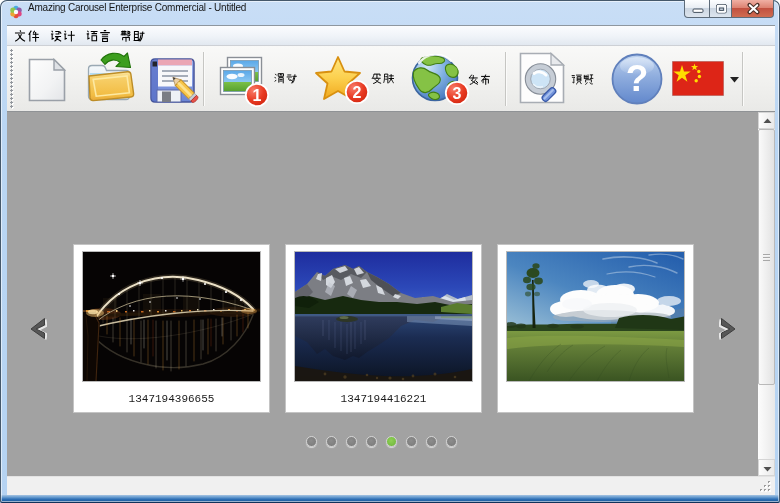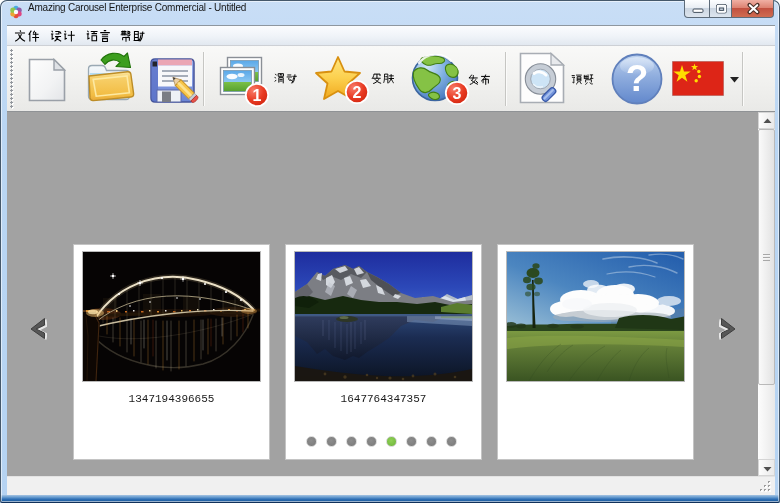--- a/index.html
+++ b/index.html
@@ -31,21 +31,21 @@
   border-bottom:1px solid #8f9295;box-sizing:border-box;}
 #work{position:absolute;left:0;top:87px;width:751px;height:364px;background:#a2a2a2;}
 #sbar{position:absolute;left:751px;top:87px;width:17px;height:364px;
   background:linear-gradient(90deg,#fdfdfd,#e8e8e8);}
 #status{position:absolute;left:0;top:451px;width:768px;height:19px;background:#f0f0f0;
   border-top:1px solid #e3e3e3;box-sizing:border-box;}
 
 #bottomglass{position:absolute;left:1px;top:495px;width:778px;height:7px;
   background:linear-gradient(180deg,#a6c4e2 0%,#5f96cc 35%,#2f6fb5 60%,#2263a6 80%,#1b4f86 100%);}
 
-.card{position:absolute;top:132px;width:197px;height:216px;background:#fff;border:1px solid #c4c4c4;box-sizing:border-box;}
+.card{position:absolute;top:132px;width:197px;height:169px;background:#fff;border:1px solid #c4c4c4;box-sizing:border-box;}
 .ph{position:absolute;left:8px;top:6px;width:179px;height:131px;border:1px solid #b9b9b9;box-sizing:border-box;}
 .cap-num{position:absolute;left:0;top:148px;width:195px;text-align:center;
   font-family:"Liberation Mono",monospace;font-size:11px;color:#1a1a1a;}
 
 .dot{position:absolute;top:324px;width:9px;height:9px;border-radius:50%;
   background:radial-gradient(circle at 45% 40%,#8d8d8d,#787878);
   border:1px solid #d5d5d5;box-shadow:0 1px 1px rgba(255,255,255,.6);}
 .dot.on{background:radial-gradient(circle at 45% 40%,#8fd055,#6cb33a);}
 .gl{position:absolute;}
 #grip{position:absolute;left:3px;top:3px;width:4px;height:60px;
@@ -571,21 +571,21 @@
                 <circle cx="50" cy="125" r="1.7"></circle>
                 <circle cx="72" cy="123" r="1.3"></circle>
             <circle cx="95" cy="126" r="1.6"></circle>
                 <circle cx="118" cy="124" r="1.4"></circle>
                 <circle cx="140" cy="122" r="1.5"></circle>
             <circle cx="160" cy="125" r="1.3"></circle>
                 <circle cx="82" cy="126" r="1.2"></circle>
                 <circle cx="108" cy="127" r="1.3"></circle>
           </g>
         </svg></div>
-        <div class="cap-num">1647764347357</div>
+        <div class="cap-num">1347194416221</div>
       </div>
       <div class="card" style="left:490px">
         <div class="ph" id="ph3"><svg width="177" height="129" viewBox="0 0 177 129">
           <defs>
             <linearGradient id="sk3" x1=".85" y1="0" x2=".1" y2=".9">
               <stop offset="0" stop-color="#2761ae"></stop>
                   <stop offset=".55" stop-color="#4c86c0"></stop>
                   <stop offset="1" stop-color="#93bad4"></stop>
             </linearGradient>
             <linearGradient id="gr3" x1="0" y1="0" x2="0" y2="1">

